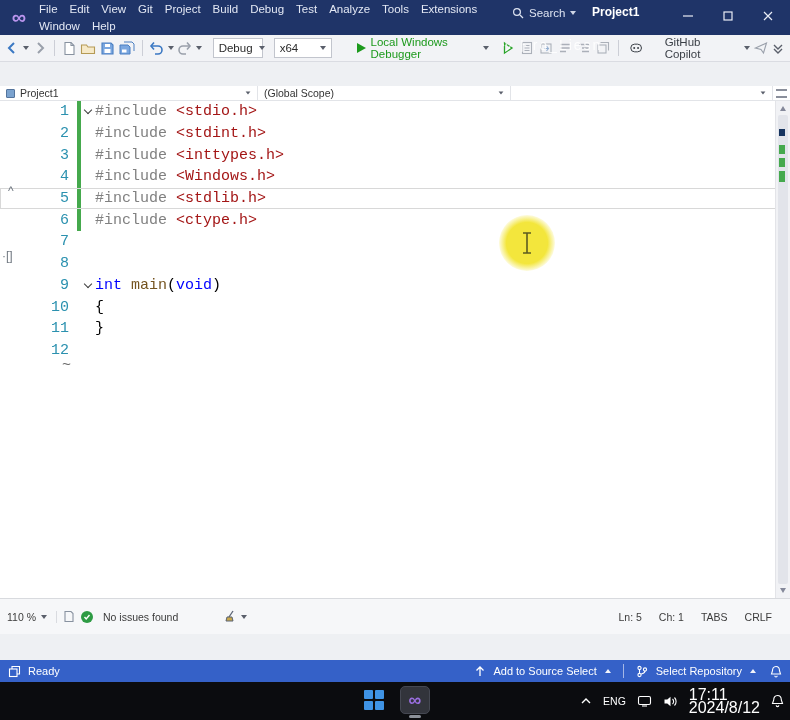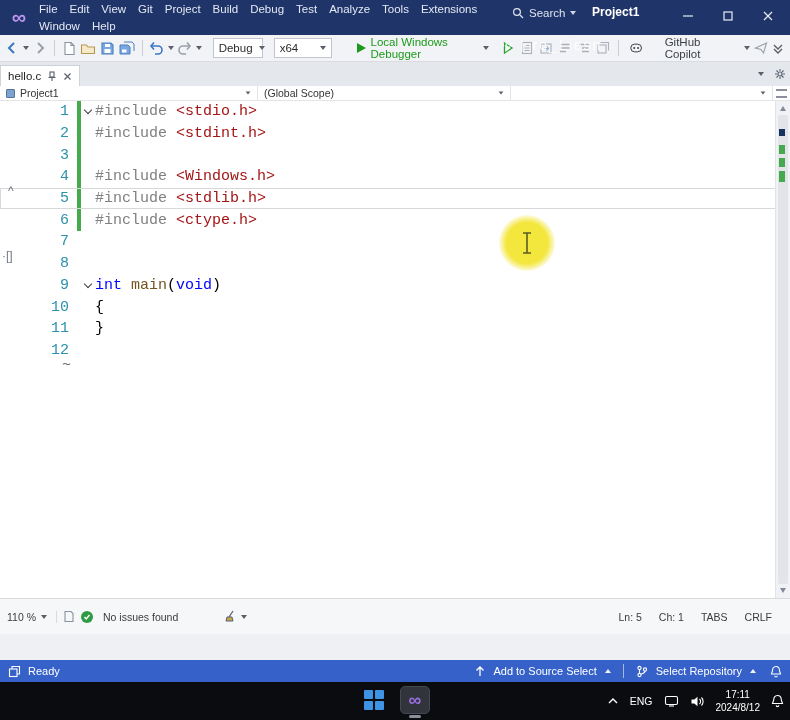--- a/index.html
+++ b/index.html
@@ -126,21 +126,21 @@
   .tcenter{position:absolute;left:50%;top:4px;transform:translateX(-50%);display:flex;gap:12px;align-items:center}
   .startbtn{width:28px;height:28px;display:flex;align-items:center;justify-content:center;border-radius:4px}
   .wingrid{display:grid;grid-template-columns:9px 9px;grid-template-rows:9px 9px;gap:2px}
   .wingrid span{background:#3f93e4;border-radius:1px}
   .vstile{position:relative;width:30px;height:28px;background:#32343b;border:1px solid #454852;border-radius:5px;
           display:flex;align-items:center;justify-content:center;color:#9a6ee0;font-size:18px;font-weight:bold}
   .runline{position:absolute;left:50%;bottom:-5px;transform:translateX(-50%);width:12px;height:3px;
            border-radius:2px;background:#8b9099}
   .tray{position:absolute;right:6px;top:0;height:100%;display:flex;align-items:center;gap:11px;color:#fff}
   .lang{font-size:10.5px}
-  .clock{text-align:center;font-size:10px;line-height:13px}
+  .clock{text-align:left;font-size:16px;line-height:13px}
 </style>
 </head>
 <body>
 
 <div class="screen">
 
   <div class="band titlebar">
     <div class="vslogo">∞</div>
     <div class="menus">
       <div class="menurow">
@@ -306,39 +306,20 @@
     <span class="overflow">
       <svg width="12" height="12" viewBox="0 0 12 12">
         <path d="M2 3 L6 7 L10 3" fill="none" stroke="#5a5f6b" stroke-width="1.4"></path>
         <path d="M2 7 L6 11 L10 7" fill="none" stroke="#5a5f6b" stroke-width="1.4"></path>
         </svg>
     </span>
   </div>
 
   <div class="wmtool">ットro_Liesn</div>
 
-  <div class="band tabstrip">
-    <div class="tab">
-      <span>hello.c</span>
-      <svg width="10" height="11" viewBox="0 0 10 11">
-        <rect x="3" y="1" width="4" height="5" fill="none" stroke="#5a5f6b" stroke-width="1.1"></rect>
-        <path d="M1.5 6.5 h7 M5 6.5 v3.5" stroke="#5a5f6b" stroke-width="1.1"></path>
-        </svg>
-      <svg width="9" height="9" viewBox="0 0 9 9">
-        <path d="M1.5 1.5 L7.5 7.5 M7.5 1.5 L1.5 7.5" stroke="#5a5f6b" stroke-width="1.2"></path>
-        </svg>
-    </div>
-    <div class="tsr">
-      <span class="cd"></span>
-      <svg width="12" height="12" viewBox="0 0 12 12">
-        <circle cx="6" cy="6" r="2" fill="none" stroke="#596273" stroke-width="1.2"></circle>
-        <path d="M6 1 V3 M6 9 V11 M1 6 H3 M9 6 H11 M2.5 2.5 L4 4 M8 8 L9.5 9.5 M9.5 2.5 L8 4 M4 8 L2.5 9.5" stroke="#596273" stroke-width="1.1"></path>
-        </svg>
-    </div>
-  </div>
 
   <div class="band navbar">
     <div class="ncombo nc1">
       <span class="pic"></span>
       <span>Project1</span>
       <span class="cd"></span>
     </div>
     <div class="ncombo nc2">
       <span>(Global Scope)</span>
       <span class="cd"></span>
@@ -363,20 +344,21 @@
         <div class="crow">
           <span class="lnum">2</span>
           <span class="chg on"></span>
           <span class="fold"></span>
           <span class="codetext"><span class="tk-pp">#include </span><span class="tk-str">&lt;stdint.h&gt;</span></span>
         </div>
         <div class="crow">
           <span class="lnum">3</span>
           <span class="chg on"></span>
           <span class="fold"></span>
+          <span class="codetext"><span class="tk-pp">#include </span><span class="tk-str">&lt;inttypes.h&gt;</span></span>
         </div>
         <div class="crow">
           <span class="lnum">4</span>
           <span class="chg on"></span>
           <span class="fold"></span>
           <span class="codetext"><span class="tk-pp">#include </span><span class="tk-str">&lt;Windows.h&gt;</span></span>
         </div>
         <div class="crow current">
           <span class="lnum">5</span>
           <span class="chg on"></span>

